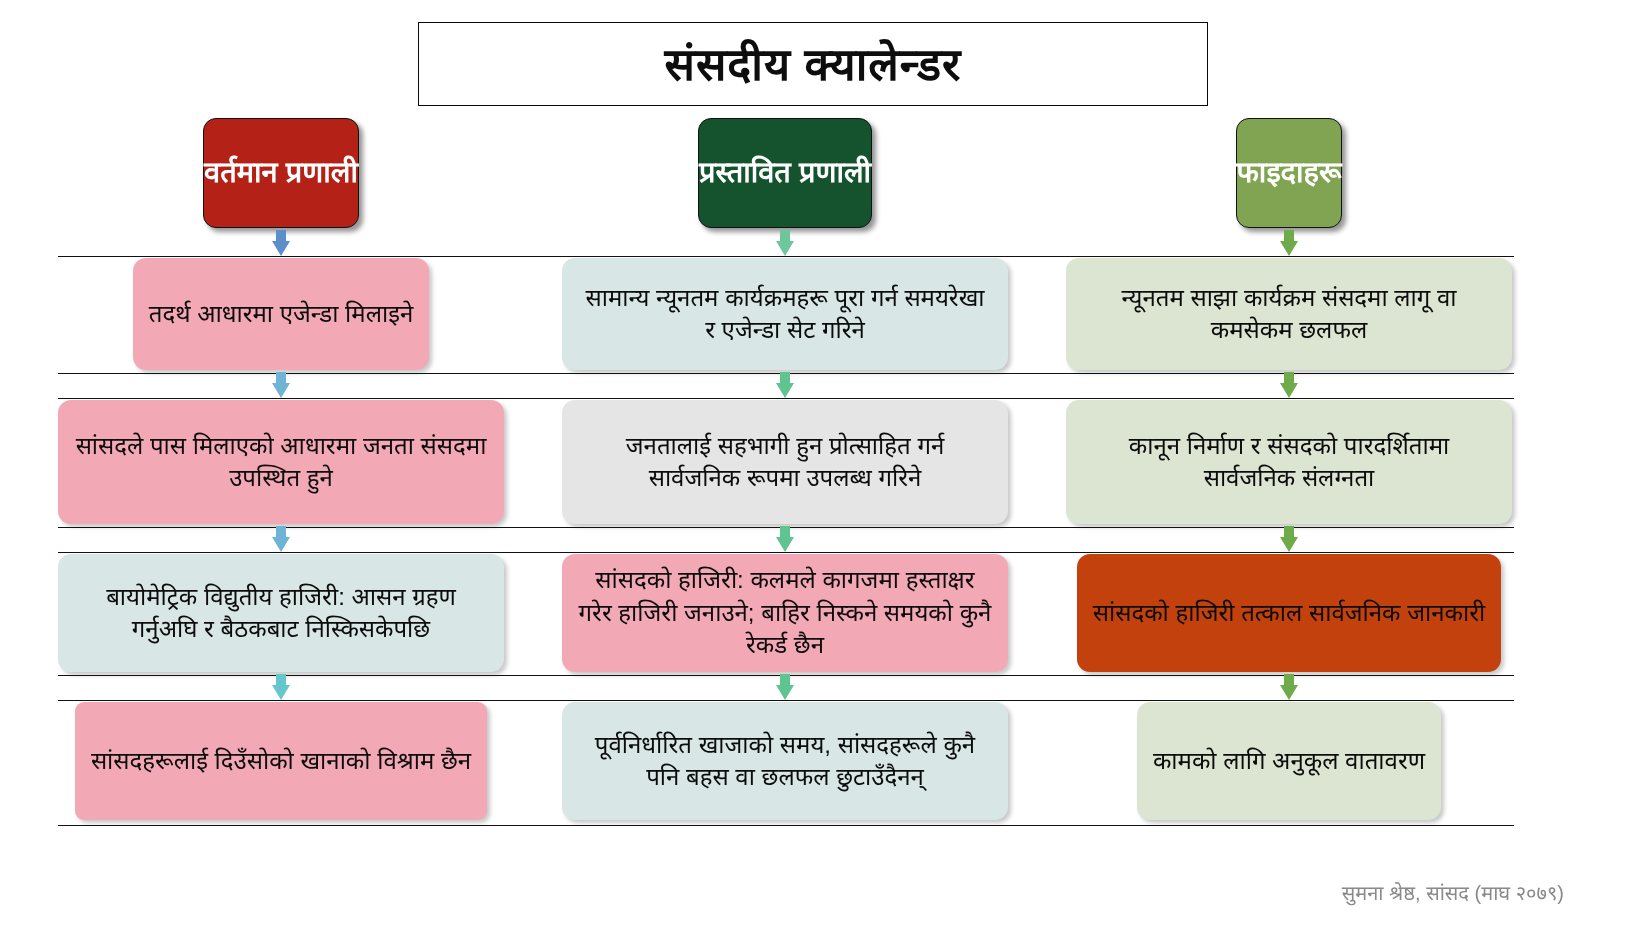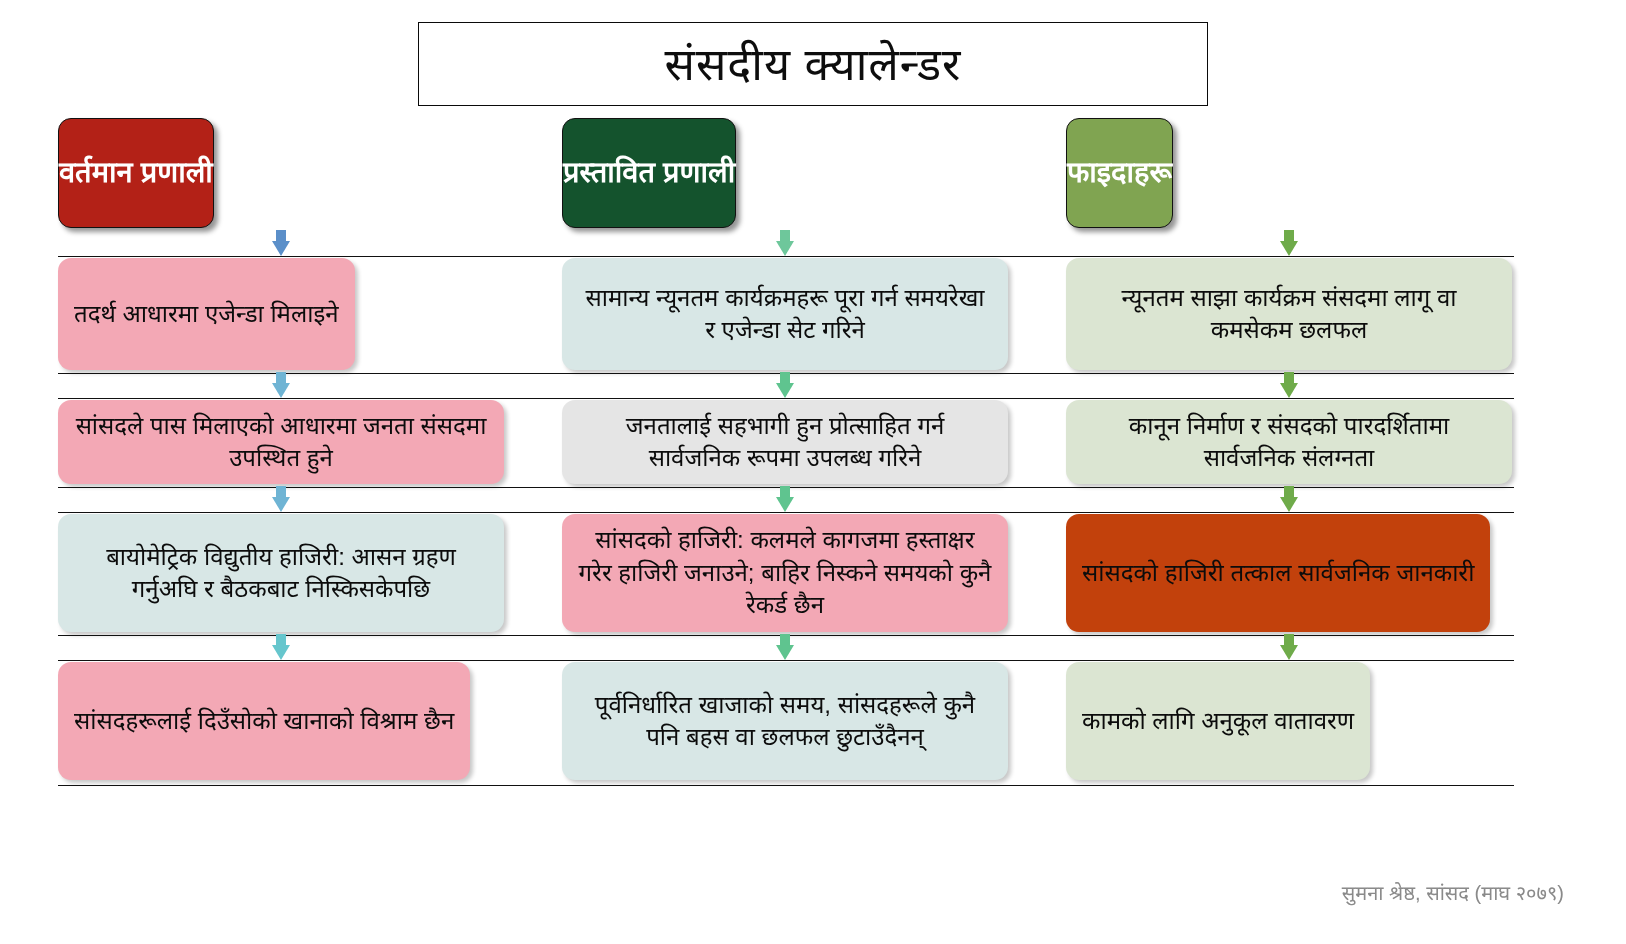--- a/index.html
+++ b/index.html
@@ -28,21 +28,21 @@
     height: 84px;
     border: 1.5px solid #0a0a0a;
     background: #ffffff;
     display: flex;
     align-items: center;
     justify-content: center;
     box-sizing: border-box;
   }
   .title-text {
     font-size: 45px;
-    font-weight: normal;
+    font-weight: bold;
     letter-spacing: 1px;
     color: #0d0d0d;
     line-height: 1;
   }
 
   
   .grid {
     position: absolute;
     left: 58px;
     top: 118px;
@@ -50,21 +50,21 @@
   }
   .row {
     display: flex;
     gap: 58px;
     position: relative;
   }
   .col {
     width: 446px;
     display: flex;
     flex-direction: column;
-    align-items: flex-start;
+    align-items: center;
   }
 
   
   .header-row { margin-bottom: 0; }
   .hdr {
     height: 110px;
     border-radius: 13px;
     border: 1.5px solid #111111;
     display: flex;
     align-items: center;
@@ -135,21 +135,21 @@
     box-sizing: border-box;
     box-shadow: 3px 3px 4px rgba(0,0,0,0.22);
   }
   .cell-text {
     font-size: 24px;
     color: #0c0c0c;
     text-align: center;
     line-height: 1.35;
   }
   .r1 .cell { height: 112px; }
-  .r2 .cell { height: 84px; }
+  .r2 .cell { height: 124px; }
   .r3 .cell { height: 118px; }
   .r4 .cell { height: 118px; }
 
   
   .footer {
     position: absolute;
     right: 62px;
     bottom: 38px;
     font-size: 20px;
     color: #8a8a8a;
@@ -333,21 +333,21 @@
           <span class="shaft" style="background: rgb(111, 171, 74);"></span>
           <span class="head" style="border-top-color: rgb(111, 171, 74);"></span>
         </span>
     </div>
   </div>
 
   <div style="position:relative;">
     <div class="divider" style="top:-2px;"></div>
     <div class="row r4">
       <div class="col">
-        <div class="cell c-current" style="background: rgb(243, 168, 181);">
+        <div class="cell c-current" style="background: rgb(243, 168, 181); border-radius: 9px;">
           <span class="cell-text">सांसदहरूलाई दिउँसोको खानाको विश्राम छैन</span>
         </div>
       </div>
       <div class="col">
         <div class="cell c-proposed" style="background: rgb(216, 231, 230);">
           <span class="cell-text">पूर्वनिर्धारित खाजाको समय, सांसदहरूले कुनै पनि बहस वा छलफल छुटाउँदैनन्</span>
         </div>
       </div>
       <div class="col">
         <div class="cell c-benefit" style="background: rgb(219, 229, 210);">

